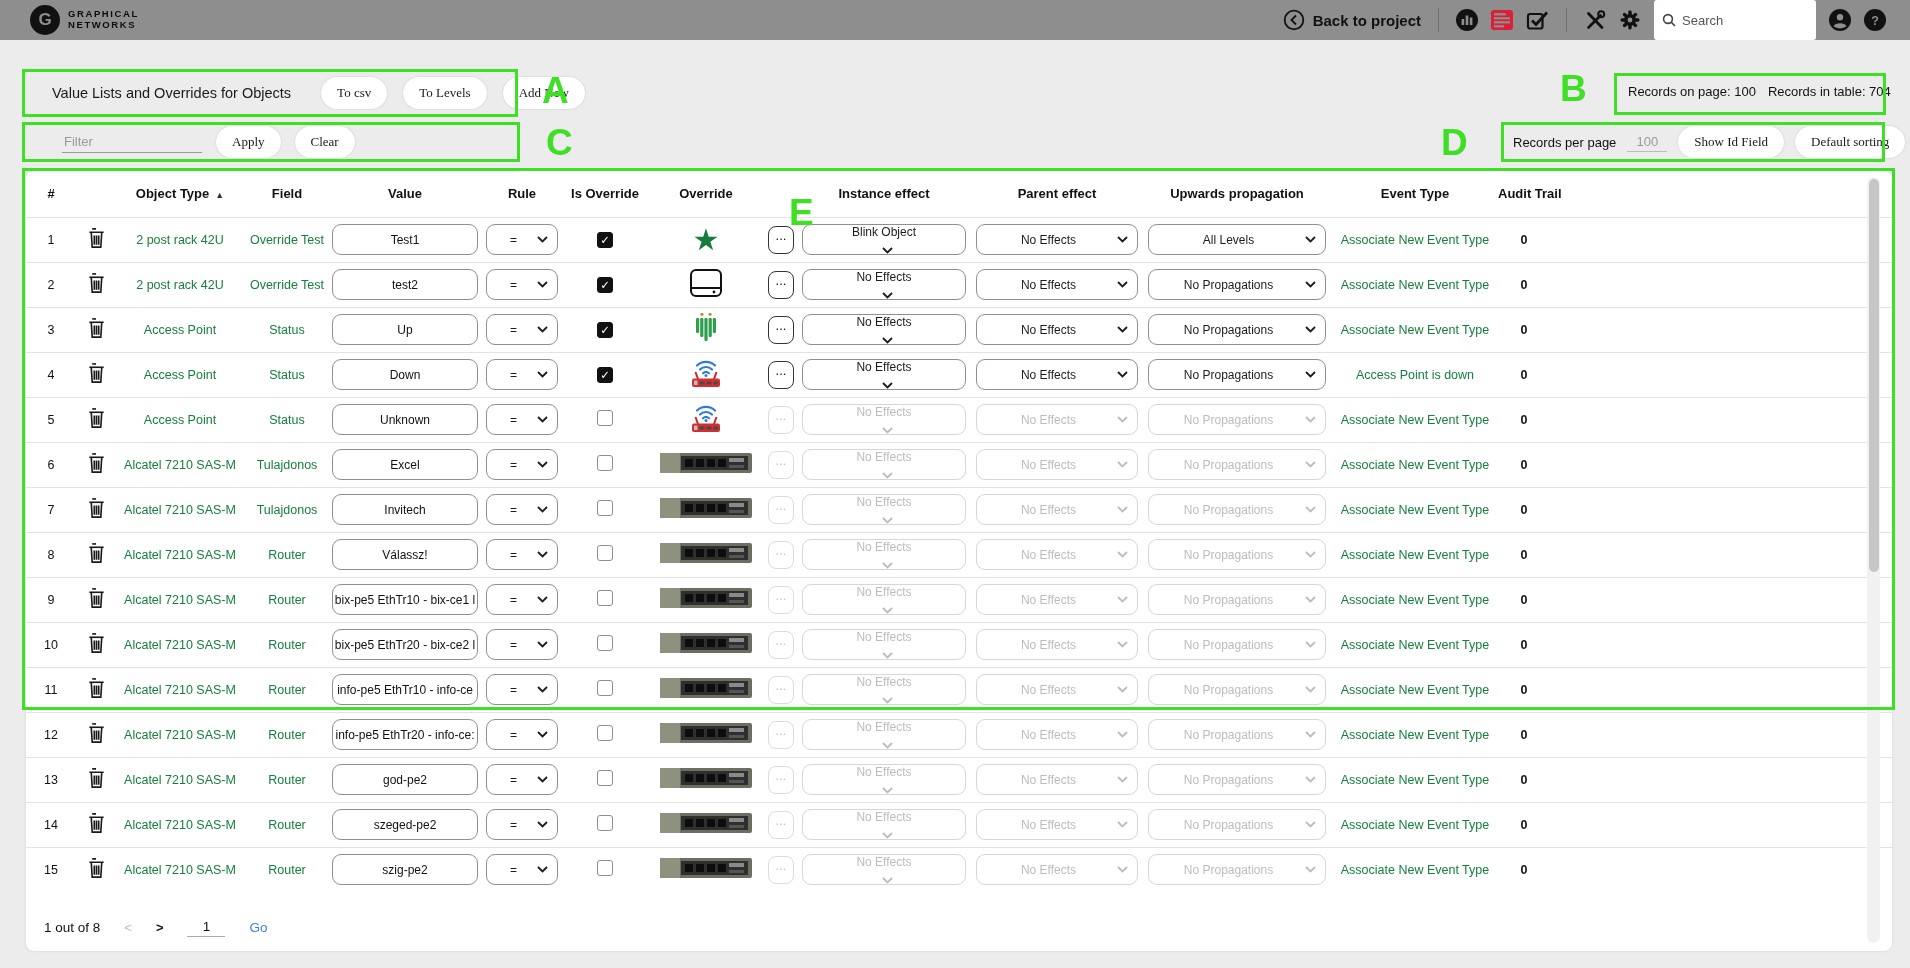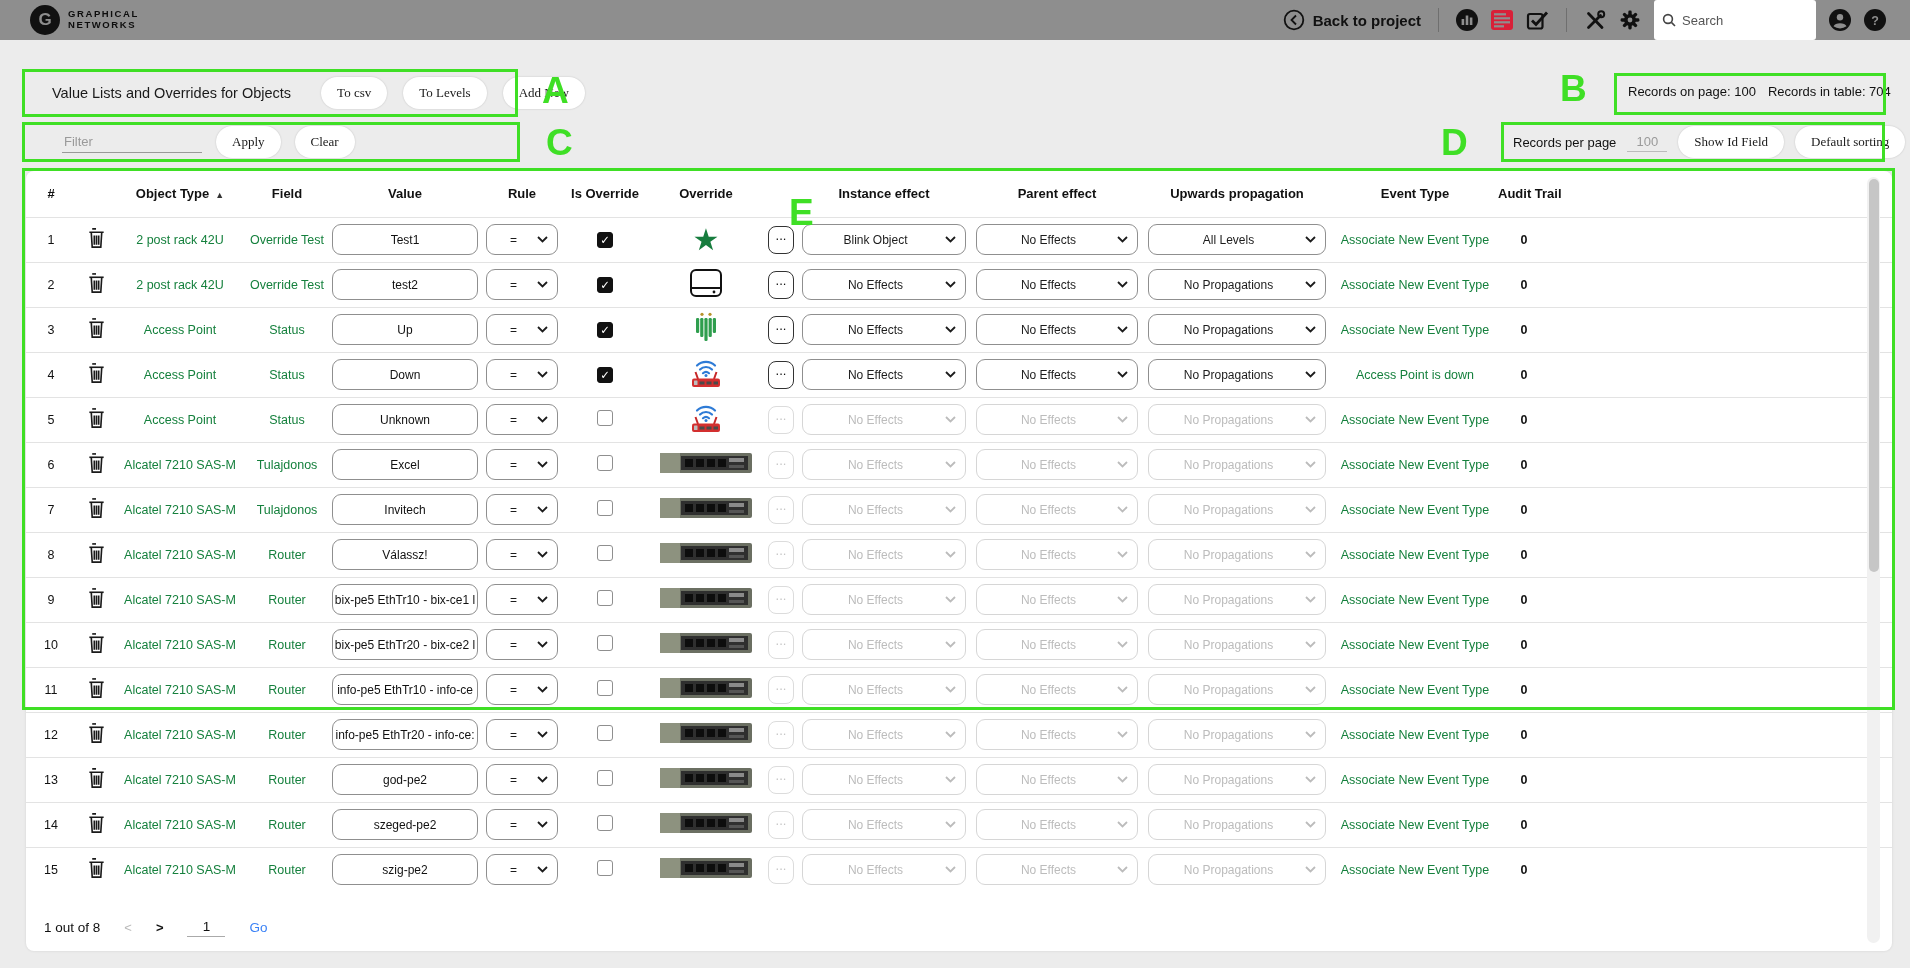--- a/index.html
+++ b/index.html
@@ -62,21 +62,21 @@
   tbody tr { border-top:1px solid #e3e3e3; }
   tbody td { height:45px; text-align:center; vertical-align:middle; font-size:12.5px; color:#111; white-space:nowrap; }
   .link { color:#15803d; text-decoration:none; cursor:pointer; }
   .value-box { display:inline-flex; align-items:center; justify-content:center; width:146px; height:31px;
     border:1px solid #8f8f8f; border-radius:9px; background:#fff; font-size:12px; overflow:hidden; padding:0 5px; cursor:text; }
   .dd { display:inline-flex; align-items:center; height:31px; border:1px solid #8f8f8f; border-radius:9px;
     background:#fff; padding:0 9px; font-size:12px; color:#1c1c1c; cursor:pointer; }
   .dd .dd-label { flex:1; text-align:center; overflow:hidden; }
   .dd .chev { display:flex; margin-left:6px; }
   .dd.rule { width:72px; }
-  .dd.w164 { width:164px; } .dd.w162 { width:162px; } .dd.w178 { width:178px; }
+  .dd.w164 { width:164px;flex-direction:column; } .dd.w162 { width:162px; } .dd.w178 { width:178px; }
   .dd.disabled { border-color:#d6d6d6; color:#bcbcbc; cursor:default; }
   .checkbox { width:16px; height:16px; border:1.5px solid #8f8f8f; border-radius:3px; background:#fff;
     display:inline-flex; align-items:center; justify-content:center; cursor:pointer; font-size:11.5px; color:#fff; }
   .checkbox.checked { background:#111; border-color:#111; }
   .dots-btn { width:26px; height:28px; border:1px solid #333; border-radius:8px; background:#fff;
     font-family:inherit; font-size:13px; line-height:8px; color:#111; cursor:pointer; padding-bottom:8px; }
   .dots-btn.disabled { border-color:#dcdcdc; color:#c6c6c6; cursor:default; }
   .trash-btn { background:none; border:none; cursor:pointer; padding:0; display:inline-flex; }
   .star-glyph { font-size:30px; color:#177d3e; line-height:1; font-family:"DejaVu Sans",sans-serif; }
   .ovr-icon { display:inline-flex; align-items:center; justify-content:center; }

